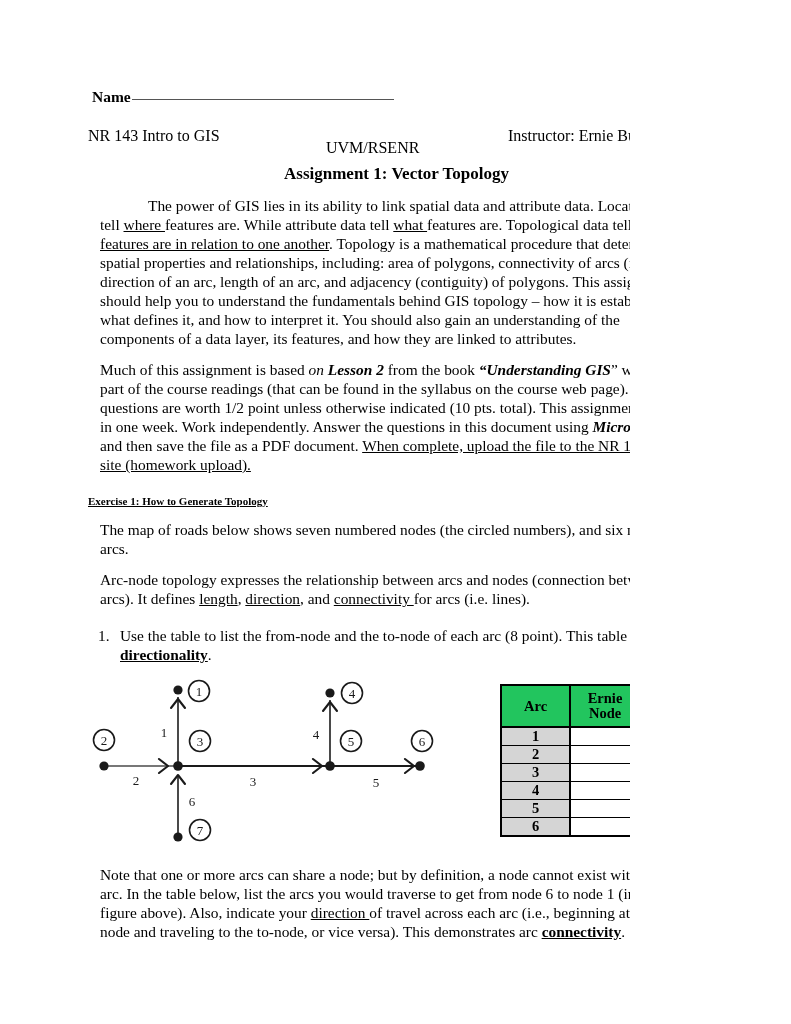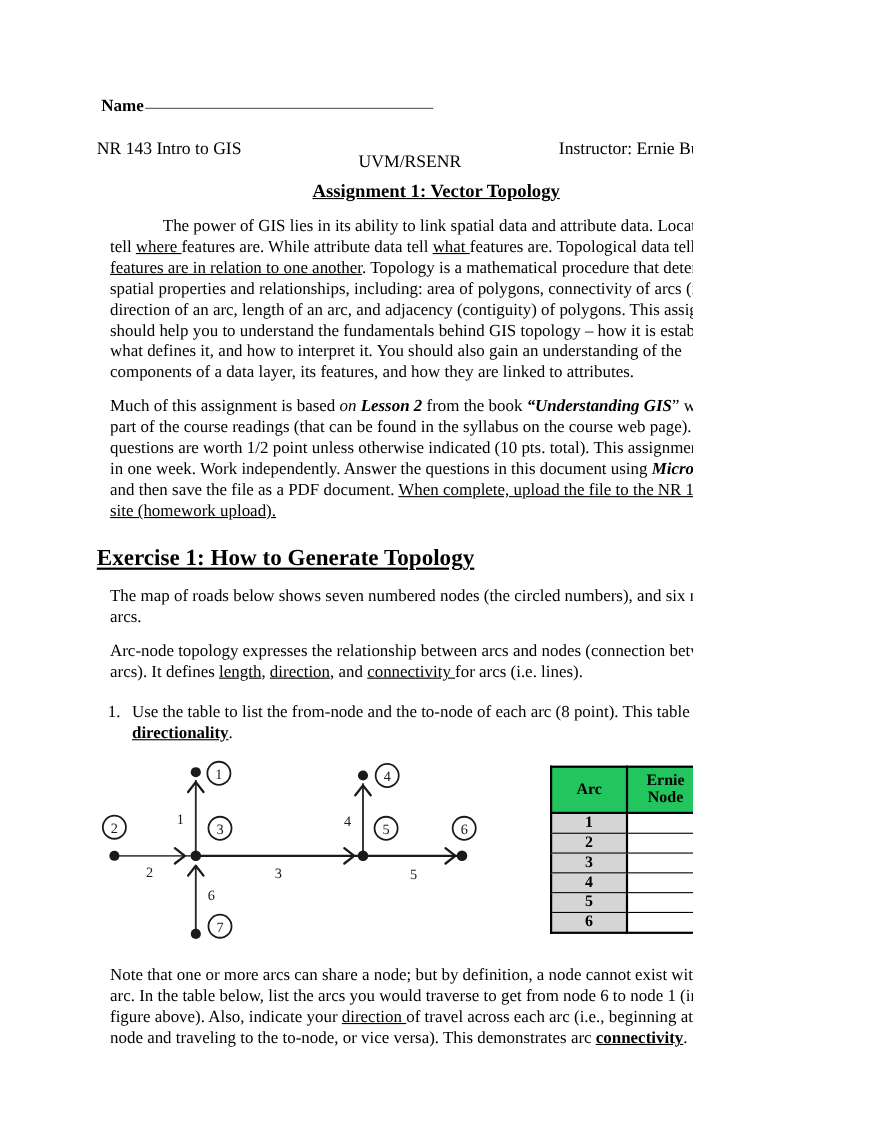--- a/index.html
+++ b/index.html
@@ -51,21 +51,20 @@
   }
   .course-row .col-left { position: absolute; left: 0; top: 0; white-space: nowrap; }
   .course-row .col-mid  { position: absolute; left: 238px; top: 12px; white-space: nowrap; }
   .course-row .col-right{ position: absolute; left: 420px; top: 0; white-space: nowrap; }
 
   .doc-title {
     margin-top: 17px;
     text-align: center;
     font-size: 17px;
     font-weight: bold;
-    text-decoration: underline;
   }
 
   
   p.body {
     margin: 12px;
     font-size: 15.4px;
     line-height: 1.235;
     text-align: left;
   }
   .para-intro { margin-top: 22px; text-indent: 48px; }
@@ -76,21 +75,21 @@
   .u  { text-decoration: underline; }
   .b  { font-weight: normal; }
   .i  { font-style: italic; }
   .bi { font-weight: bold; font-style: italic; }
   .biu { font-weight: bold; text-decoration: underline; }
 
   
   .section-head {
     margin: 0;
     margin-top: 21px;
-    font-size: 21px;
+    font-size: 11px;
     font-weight: bold;
     text-decoration: underline;
     line-height: 1.2;
   }
   .para-arcnode { margin-top: 2px; }
 
   
   .question {
     position: relative;
     margin-top: 18px;

